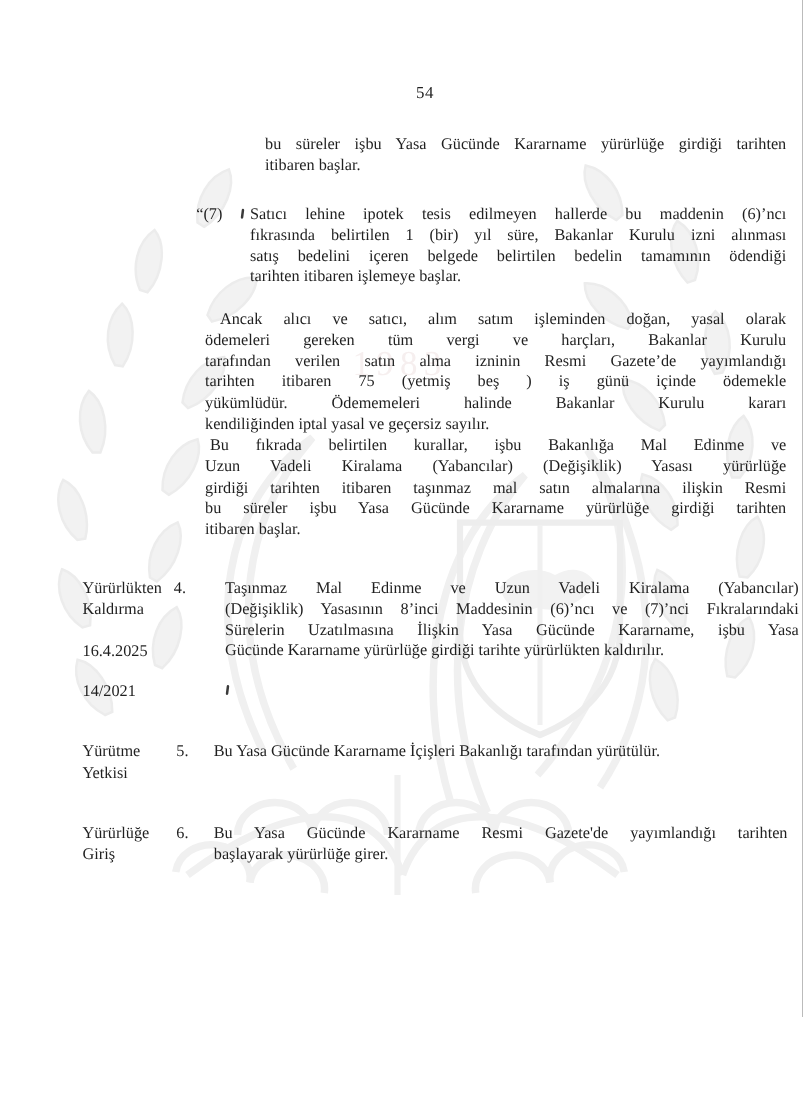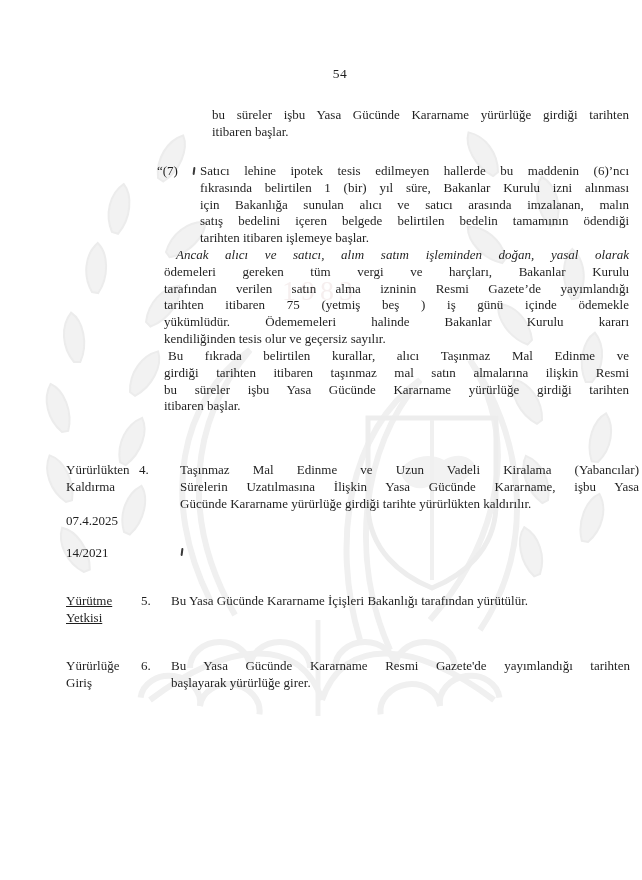--- a/index.html
+++ b/index.html
@@ -11,21 +11,21 @@
     font-family:"Liberation Serif","DejaVu Serif",serif;
     color:#1f1f1f;
     overflow:hidden;
   }
   .abs{position:absolute;}
   .txt{font-size:13px;line-height:16.8px;}
   .tline{min-height:16.8px;}
   .just .tline{text-align:justify;text-align-last:justify;}
   .just .tline:last-child{text-align-last:left;}
   .plain .tline{text-align:left;}
-  .ind12 .tline:first-child{text-indent:12px;font-style:italic;}
+  .ind12 .tline:first-child{text-indent:12px;}
   .ind4 .tline:first-child{text-indent:4px;}
   .pageno{font-size:13.5px;letter-spacing:.5px;text-align:center;width:44px;}
   .marker{font-size:13px;line-height:16.8px;}
   .mnum{font-size:13px;line-height:16.8px;}
   .tick{width:2px;height:8px;background:#3a3a3a;border-radius:1px;transform:rotate(7deg);}
   .wm{position:absolute;left:0;top:0;width:642px;height:880px;pointer-events:none;}
 </style>
 </head>
 <body>
 
@@ -98,56 +98,57 @@
       <div class="tline">bu süreler işbu Yasa Gücünde Kararname yürürlüğe girdiği tarihten</div>
       <div class="tline">itibaren başlar.</div>
     </div>
 
   <div class="abs marker" style="left:157px;top:163px;">“(7)</div>
   <div class="abs tick" style="left:193px;top:167px;"></div>
 
   <div class="abs txt just" style="left:200px;top:163px;width:429px;">
       <div class="tline">Satıcı lehine ipotek tesis edilmeyen hallerde bu maddenin (6)’ncı</div>
       <div class="tline">fıkrasında belirtilen 1 (bir) yıl süre, Bakanlar Kurulu izni alınması</div>
-      <div class="tline">için Bakanlığa sunulan alıcı ve satıcı arasında imzalanan, malın</div>
       <div class="tline">satış bedelini içeren belgede belirtilen bedelin tamamının ödendiği</div>
       <div class="tline">tarihten itibaren işlemeye başlar.</div>
     </div>
 
   <div class="abs txt just ind12" style="left:164px;top:247px;width:465px;">
       <div class="tline">Ancak alıcı ve satıcı, alım satım işleminden doğan, yasal olarak</div>
       <div class="tline">ödemeleri gereken tüm vergi ve harçları, Bakanlar Kurulu</div>
       <div class="tline">tarafından verilen satın alma izninin Resmi Gazete’de yayımlandığı</div>
       <div class="tline">tarihten itibaren 75 (yetmiş beş ) iş günü içinde ödemekle</div>
       <div class="tline">yükümlüdür. Ödememeleri halinde Bakanlar Kurulu kararı</div>
-      <div class="tline">kendiliğinden tesis olur ve geçersiz sayılır.</div>
+      <div class="tline">kendiliğinden iptal yasal ve geçersiz sayılır.</div>
     </div>
 
   <div class="abs txt just ind4" style="left:164px;top:348px;width:465px;">
-      <div class="tline">Bu fıkrada belirtilen kurallar, alıcı Taşınmaz Mal Edinme ve</div>
+      <div class="tline">Bu fıkrada belirtilen kurallar, işbu Bakanlığa Mal Edinme ve</div>
+      <div class="tline">Uzun Vadeli Kiralama (Yabancılar) (Değişiklik) Yasası yürürlüğe</div>
       <div class="tline">girdiği tarihten itibaren taşınmaz mal satın almalarına ilişkin Resmi</div>
       <div class="tline">bu süreler işbu Yasa Gücünde Kararname yürürlüğe girdiği tarihten</div>
       <div class="tline">itibaren başlar.</div>
     </div>
 
   <div class="abs txt plain" style="left:66px;top:462px;width:110px;">
       <div class="tline">Yürürlükten</div>
       <div class="tline">Kaldırma</div>
     </div>
-  <div class="abs txt" style="left:66px;top:513px;">07.4.2025</div>
+  <div class="abs txt" style="left:66px;top:513px;">16.4.2025</div>
   <div class="abs txt" style="left:66px;top:545px;">14/2021</div>
   <div class="abs tick" style="left:181px;top:548px;"></div>
   <div class="abs mnum" style="left:139px;top:462px;">4.</div>
   <div class="abs txt just" style="left:180px;top:462px;width:459px;">
       <div class="tline">Taşınmaz Mal Edinme ve Uzun Vadeli Kiralama (Yabancılar)</div>
+      <div class="tline">(Değişiklik) Yasasının 8’inci Maddesinin (6)’ncı ve (7)’nci Fıkralarındaki</div>
       <div class="tline">Sürelerin Uzatılmasına İlişkin Yasa Gücünde Kararname, işbu Yasa</div>
       <div class="tline">Gücünde Kararname yürürlüğe girdiği tarihte yürürlükten kaldırılır.</div>
     </div>
 
-  <div class="abs txt plain" style="left:66px;top:593px;width:110px;text-decoration:underline;">
+  <div class="abs txt plain" style="left:66px;top:593px;width:110px;">
       <div class="tline">Yürütme</div>
       <div class="tline">Yetkisi</div>
     </div>
   <div class="abs mnum" style="left:141px;top:593px;">5.</div>
   <div class="abs txt just" style="left:171px;top:593px;width:459px;">
       <div class="tline">Bu Yasa Gücünde Kararname İçişleri Bakanlığı tarafından yürütülür.</div>
     </div>
 
   <div class="abs txt plain" style="left:66px;top:658px;width:110px;">
       <div class="tline">Yürürlüğe</div>

